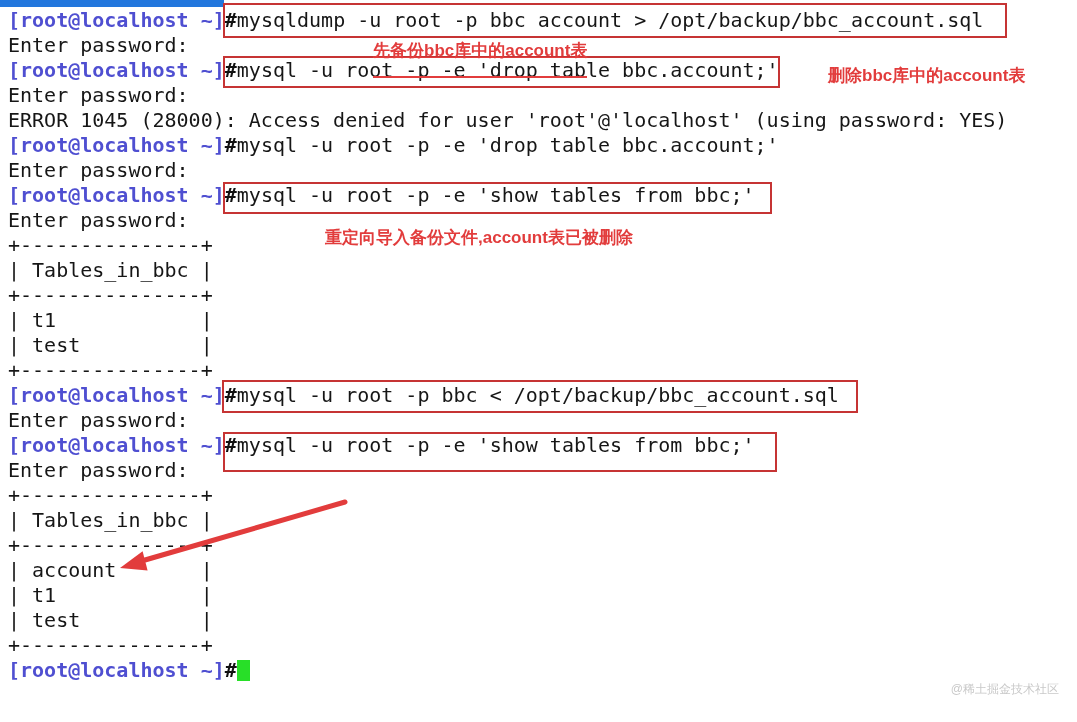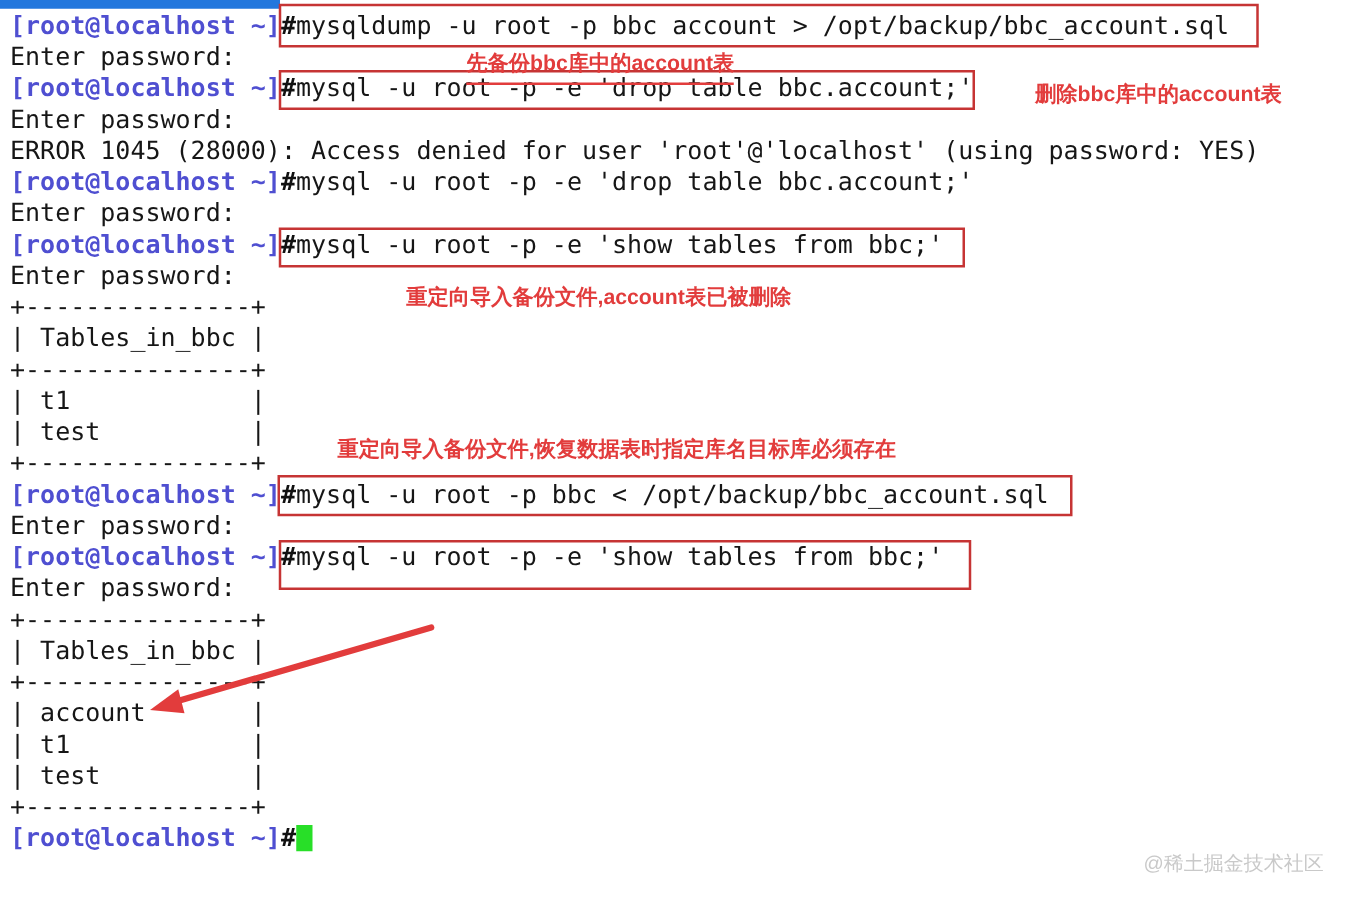--- a/index.html
+++ b/index.html
@@ -50,26 +50,26 @@
     pointer-events:none;
   }
   .note{
     position:absolute;
     color:var(--annotation-red);
     font-family:"Liberation Sans","DejaVu Sans",sans-serif;
     font-size:17px;
     font-weight:bold;
     white-space:nowrap;
   }
-  .note.underline{border-bottom:2px solid var(--annotation-red);padding-bottom:4px;}
+  .note.underline{border-bottom:2px solid var(--annotation-red);padding-bottom:14px;text-decoration:underline;}
   .arrow-svg{position:absolute;left:100px;top:488px;width:270px;height:95px;pointer-events:none;}
   .watermark{
     position:absolute;right:18px;top:681px;
     color:var(--watermark);
-    font-size:16px;
+    font-size:12px;
     font-family:"Liberation Sans","DejaVu Sans",sans-serif;
     white-space:nowrap;
   }
 </style>
 </head>
 <body>
 
 <div class="screen">
 
   <div class="term" id="terminal-body"><div class="line"><span class="prompt">[root@localhost ~]</span><span class="hash">#</span><span class="cmd">mysqldump -u root -p bbc account &gt; /opt/backup/bbc_account.sql</span></div><div class="line">Enter password:</div><div class="line"><span class="prompt">[root@localhost ~]</span><span class="hash">#</span><span class="cmd">mysql -u root -p -e 'drop table bbc.account;'</span></div><div class="line">Enter password:</div><div class="line">ERROR 1045 (28000): Access denied for user 'root'@'localhost' (using password: YES)</div><div class="line"><span class="prompt">[root@localhost ~]</span><span class="hash">#</span><span class="cmd">mysql -u root -p -e 'drop table bbc.account;'</span></div><div class="line">Enter password:</div><div class="line"><span class="prompt">[root@localhost ~]</span><span class="hash">#</span><span class="cmd">mysql -u root -p -e 'show tables from bbc;'</span></div><div class="line">Enter password:</div><div class="line">+---------------+</div><div class="line">| Tables_in_bbc |</div><div class="line">+---------------+</div><div class="line">| t1            |</div><div class="line">| test          |</div><div class="line">+---------------+</div><div class="line"><span class="prompt">[root@localhost ~]</span><span class="hash">#</span><span class="cmd">mysql -u root -p bbc &lt; /opt/backup/bbc_account.sql</span></div><div class="line">Enter password:</div><div class="line"><span class="prompt">[root@localhost ~]</span><span class="hash">#</span><span class="cmd">mysql -u root -p -e 'show tables from bbc;'</span></div><div class="line">Enter password:</div><div class="line">+---------------+</div><div class="line">| Tables_in_bbc |</div><div class="line">+---------------+</div><div class="line">| account       |</div><div class="line">| t1            |</div><div class="line">| test          |</div><div class="line">+---------------+</div><div class="line"><span class="prompt">[root@localhost ~]</span><span class="hash">#</span><span class="cmd"></span><span class="cursor"></span></div></div>
@@ -78,21 +78,20 @@
 
   <div class="rbox" style="left:223px;top:3px;width:784px;height:35px;"></div>
   <div class="rbox" style="left:223px;top:56px;width:557px;height:32px;"></div>
   <div class="rbox" style="left:223px;top:182px;width:549px;height:32px;"></div>
   <div class="rbox" style="left:222px;top:380px;width:636px;height:33px;"></div>
   <div class="rbox" style="left:223px;top:432px;width:554px;height:40px;"></div>
 
   <div class="note underline" style="left:373px;top:39px;">先备份bbc库中的account表</div>
   <div class="note" style="left:808px;top:64px;margin-left:20px;">删除bbc库中的account表</div>
   <div class="note" style="left:325px;top:226px;">重定向导入备份文件,account表已被删除</div>
-  <div class="note" style="left:270px;top:348px;">重定向导入备份文件,恢复数据表时指定库名目标库必须存在</div>
 
   <svg class="arrow-svg" viewBox="0 0 270 95" xmlns="http://www.w3.org/2000/svg">
     <line x1="245" y1="14" x2="45" y2="72" stroke="#e23c3c" stroke-width="5" stroke-linecap="round"></line>
     <polygon points="20,80 42.6,63.3 47.6,82.6" fill="#e23c3c"></polygon>
   </svg>
 
   <div class="watermark">@稀土掘金技术社区</div>
 
 </div>
 

